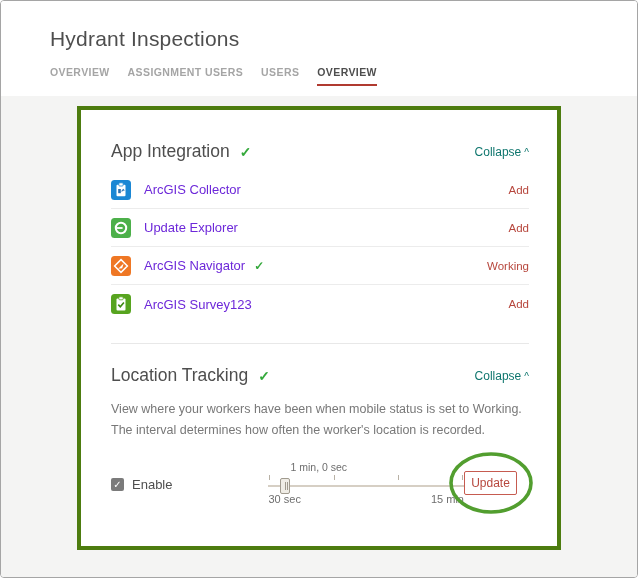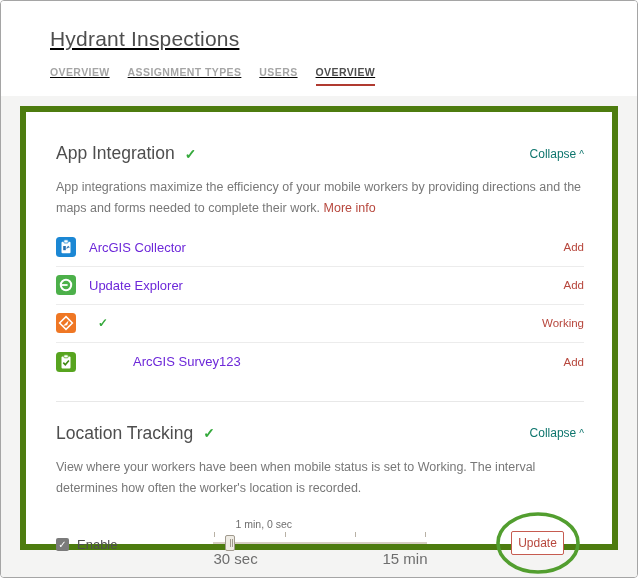--- a/index.html
+++ b/index.html
@@ -6,53 +6,53 @@
   html,body { width:638px; height:578px; background:#fff; }
   body { font-family:"Liberation Sans", sans-serif; }
 
   .frame {
     width:638px; height:578px;
     border:1px solid #a5a5a5; border-radius:4px;
     overflow:hidden; background:#fff;
   }
 
   
-  .header { height:95px; background:#fff; padding:26px 0 0 49px;text-decoration:underline; }
+  .header { height:95px; background:#fff; padding:26px 0 0 49px; }
   .page-title { font-size:21px; font-weight:500; color:#4e4e4e; letter-spacing:0.2px; }
   .tab-bar { display:flex; gap:18px; margin-top:15px; }
   .tab {
     font-size:10.5px; font-weight:700; letter-spacing:0.4px;
     color:#a5a5a5; padding-bottom:6px; cursor:pointer;
     border-bottom:2px solid transparent;
   }
   .tab.active { color:#4e4e4e; border-bottom-color:#b03a30; }
 
   
   .canvas { background:#f4f4f3; height:483px; padding-top:10px; }
   .card {
-    width:598px; height:444px; margin:0 auto;
-    background:#fff; border:6px solid #4d7c0f;
+    width:484px; height:444px; margin:0 auto;
+    background:#fff; border:4px solid #4d7c0f;
     padding:31px 28px 0 30px;
   }
 
   .section-head { display:flex; align-items:center; }
   .section-title { font-size:17.5px; font-weight:500; color:#4e4e4e; }
   .check { color:#35a93c; font-weight:700; font-size:14px; margin-left:10px; }
   .collapse-link { margin-left:auto; font-size:12px; color:#0f766e; cursor:pointer; }
   .collapse-link .caret { font-size:10px; margin-left:3px; }
 
   .section-desc {
     margin-top:13px; font-size:12.5px; line-height:1.7;
     color:#787878; max-width:556px;
   }
   .more-info { color:#b7473d; cursor:pointer; }
 
   .app-rows { margin-top:9px; }
   .app-row { height:38px; display:flex; align-items:center; border-bottom:1px solid #ececec; }
-  .app-row:last-child { border-bottom:none;gap:44px; }
+  .app-row:last-child { border-bottom:none; }
   .app-icon { width:20px; height:20px; margin-right:13px; flex:0 0 auto; }
   .app-name { font-size:13px; color:#6d28d9; }
   .app-check { font-size:12px; margin-left:9px; }
   .app-action { margin-left:auto; font-size:11.5px; color:#b7473d; cursor:pointer; }
 
   .divider { border:none; border-top:1px solid #e8e8e8; margin-top:20px; }
 
   .lt-section { margin-top:21px; }
 
   
@@ -71,59 +71,58 @@
   .track { position:relative; height:2px; background:#d6cfc4; margin-top:5px; cursor:pointer; }
   .handle {
     position:absolute; left:12px; top:-7px; width:10px; height:16px;
     background:#efece5; border:1px solid #a09a8e; border-radius:2px; cursor:grab;
   }
   .handle::after {
     content:""; position:absolute; left:3.5px; top:3px; width:1px; height:8px;
     background:#a09a8e; box-shadow:2px 0 0 #a09a8e;
   }
   .range-labels { display:flex; justify-content:space-between; margin-top:6px;
-    font-size:15px; color:#6e6e6e; }
-
-  .update-wrap { margin-left:auto; margin-right:20px; position:relative; }
+    font-size:11px; color:#6e6e6e; }
+
+  .update-wrap { margin-left:auto; margin-right:12px; position:relative; }
   .update-btn {
     width:53px; height:24px; background:#fff;
     border:1px solid #c65b50; border-radius:2px;
     color:#b7473d; font-size:12px; font-family:"Liberation Sans",sans-serif; cursor:pointer;
   }
   .annotation-svg {
     position:absolute; left:50%; top:50%;
     transform:translate(-50%,-50%);
     pointer-events:none; overflow:visible;
   }
 </style>
 </head>
 <body>
 
 <div class="frame">
 
   <div class="header">
     <div class="page-title">Hydrant Inspections</div>
     <div class="tab-bar">
       <div class="tab">OVERVIEW</div>
-      <div class="tab">ASSIGNMENT TYPES</div>
+      <div class="tab">ASSIGNMENT USERS</div>
       <div class="tab">USERS</div>
       <div class="tab active">OVERVIEW</div>
     </div>
   </div>
 
   <div class="canvas">
     <div class="card">
 
       <section>
         <div class="section-head">
           <span class="section-title">App Integration</span>
           <span class="check">✓</span>
           <span class="collapse-link"><span>Collapse</span><span class="caret">^</span></span>
         </div>
-        <p class="section-desc"><span>App integrations maximize the efficiency of your mobile workers by providing directions and the maps and forms needed to complete their work.</span> <span class="more-info">More info</span></p>
 
         <div class="app-rows">
 
           <div class="app-row">
             <svg class="app-icon" viewBox="0 0 20 20">
               <rect width="20" height="20" rx="3.5" fill="#1b87d4"></rect>
               <rect x="5.5" y="4.8" width="9" height="11.5" rx="1" fill="#fff"></rect>
               <rect x="7.8" y="2.8" width="4.4" height="3.2" rx="1" fill="#fff" stroke="#1b87d4" stroke-width="0.8"></rect>
               <rect x="7.2" y="9" width="2.6" height="4.2" fill="#2a6fb0"></rect>
               <polyline points="10.6,11.5 12.2,9.5 13.3,10.6" fill="none" stroke="#2a6fb0" stroke-width="1.1"></polyline>
@@ -142,20 +141,21 @@
             <span class="app-name">Update Explorer</span>
             <span class="app-action">Add</span>
           </div>
 
           <div class="app-row">
             <svg class="app-icon" viewBox="0 0 20 20">
               <rect width="20" height="20" rx="3.5" fill="#ef7724"></rect>
               <path d="M10 3.6 L16.4 10 L10 16.4 L3.6 10 Z" fill="none" stroke="#fff" stroke-width="1.5"></path>
               <path d="M7.2 12.8 L12.6 7.4 L11.2 12.2 Z" fill="#fff"></path>
             </svg>
+            <span class="app-name">ArcGIS Navigator</span>
             <span class="app-check check">✓</span>
             <span class="app-action">Working</span>
           </div>
 
           <div class="app-row">
             <svg class="app-icon" viewBox="0 0 20 20">
               <rect width="20" height="20" rx="3.5" fill="#57a41f"></rect>
               <rect x="5.5" y="4.6" width="9" height="11.8" rx="1" fill="#fff"></rect>
               <rect x="7.8" y="2.8" width="4.4" height="3" rx="1" fill="#fff" stroke="#57a41f" stroke-width="0.8"></rect>
               <path d="M7.3 10.6 l2 2.2 l3.6 -4.4" fill="none" stroke="#3d8a12" stroke-width="1.6"></path>

